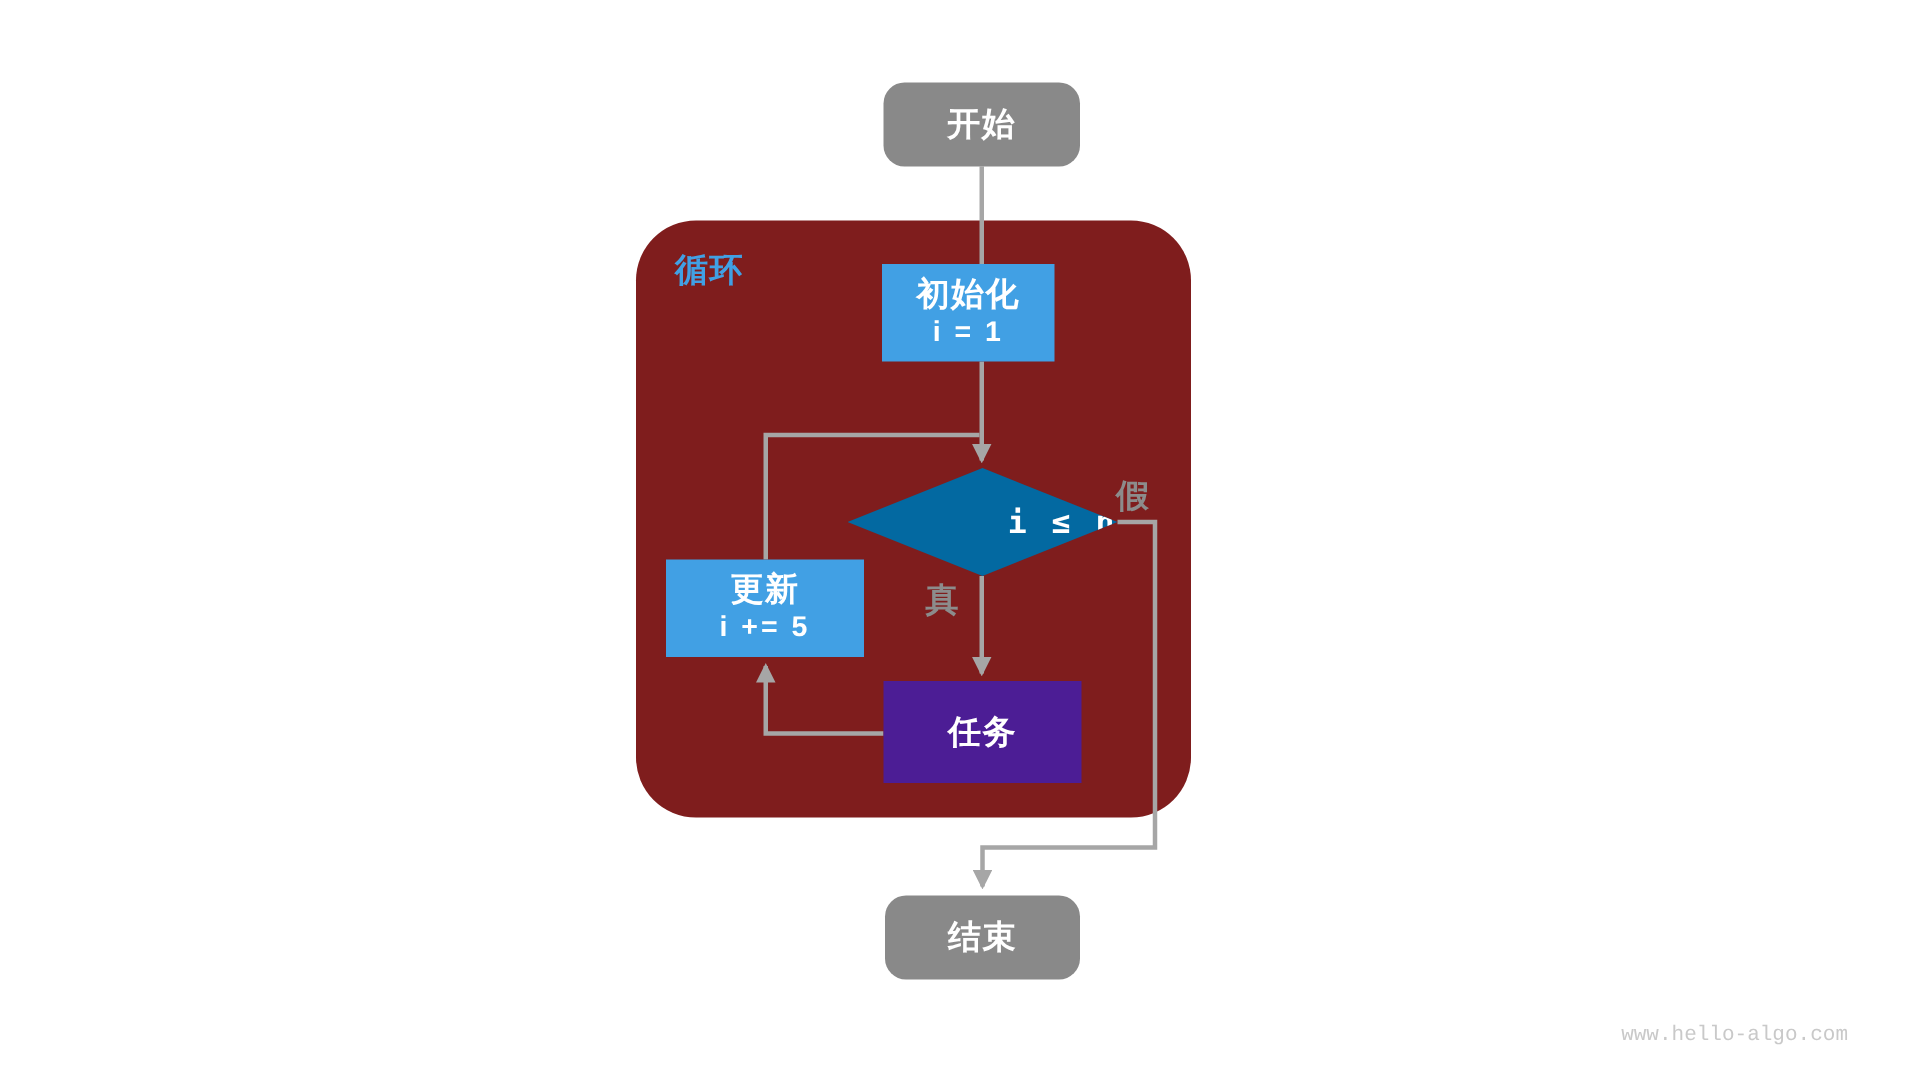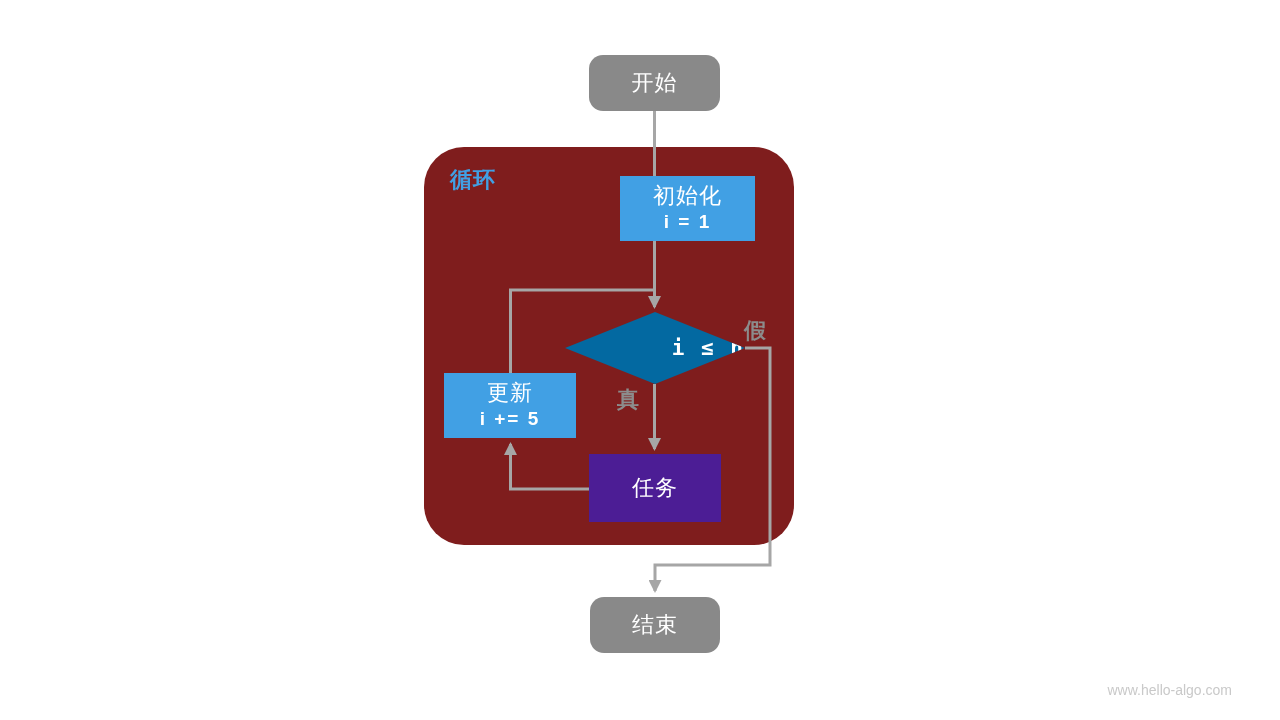--- a/index.html
+++ b/index.html
@@ -45,41 +45,41 @@
     display: flex;
     flex-direction: column;
     align-items: center;
     justify-content: center;
     color: #ffffff;
     text-align: center;
     box-sizing: border-box;
   }
   .node .zh {
     font-size: 22px;
-    font-weight: normal;
+    font-weight: bold;
     letter-spacing: 1px;
     line-height: 1.25;
   }
   .node .code {
     font-family: Liberation Sans, sans-serif;
     font-size: 19px;
     font-weight: bold;
     letter-spacing: 2px;
     line-height: 1.3;
   }
   .terminal {
     background: #898989;
     border-radius: 14px;
   }
   .process-blue { background: #41a0e4; }
   .process-green { background: #4c1d95; }
 
   .node-start { left: 589px; top: 55px;  width: 131px; height: 56px; }
   .node-end   { left: 590px; top: 597px; width: 130px; height: 56px; }
-  .node-init  { left: 620px; top: 176px; width: 135px; height: 65px; }
+  .node-init  { left: 588px; top: 176px; width: 115px; height: 65px; }
   .node-update{ left: 444px; top: 373px; width: 132px; height: 65px; }
   .node-task  { left: 589px; top: 454px; width: 132px; height: 68px; }
 
   .diamond {
     position: absolute;
     left: 565px;
     top: 312px;
     width: 180px;
     height: 72px;
     background: #0369a1;
@@ -102,21 +102,21 @@
     font-weight: bold;
   }
   .label-true  { left: 617px; top: 385px; }
   .label-false { left: 744px; top: 316px; }
 
   .watermark {
     position: absolute;
     right: 48px;
     bottom: 22px;
     color: #c9c9c9;
-    font-family: Liberation Sans, sans-serif;
+    font-family: Liberation Mono, monospace;
     font-size: 14px;
   }
 </style>
 </head>
 <body>
 
 <div class="canvas">
 
   <div class="loop-container">
     <span class="loop-label">循环</span>

